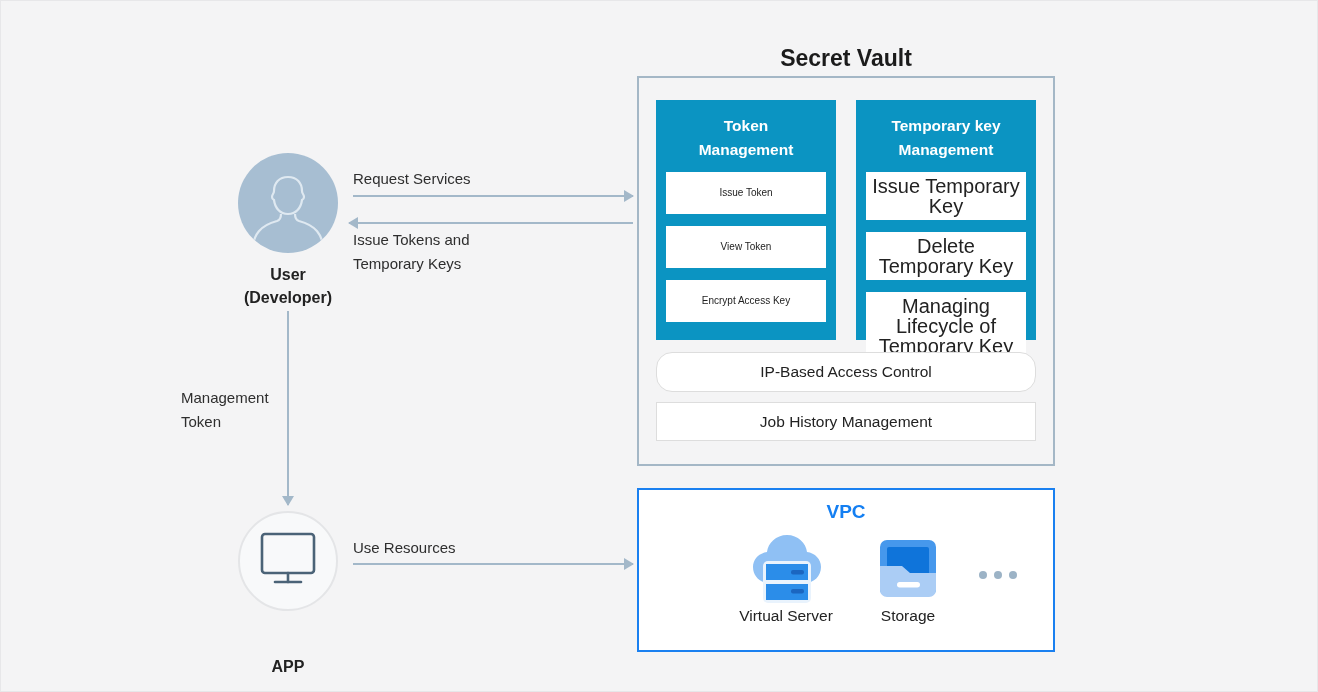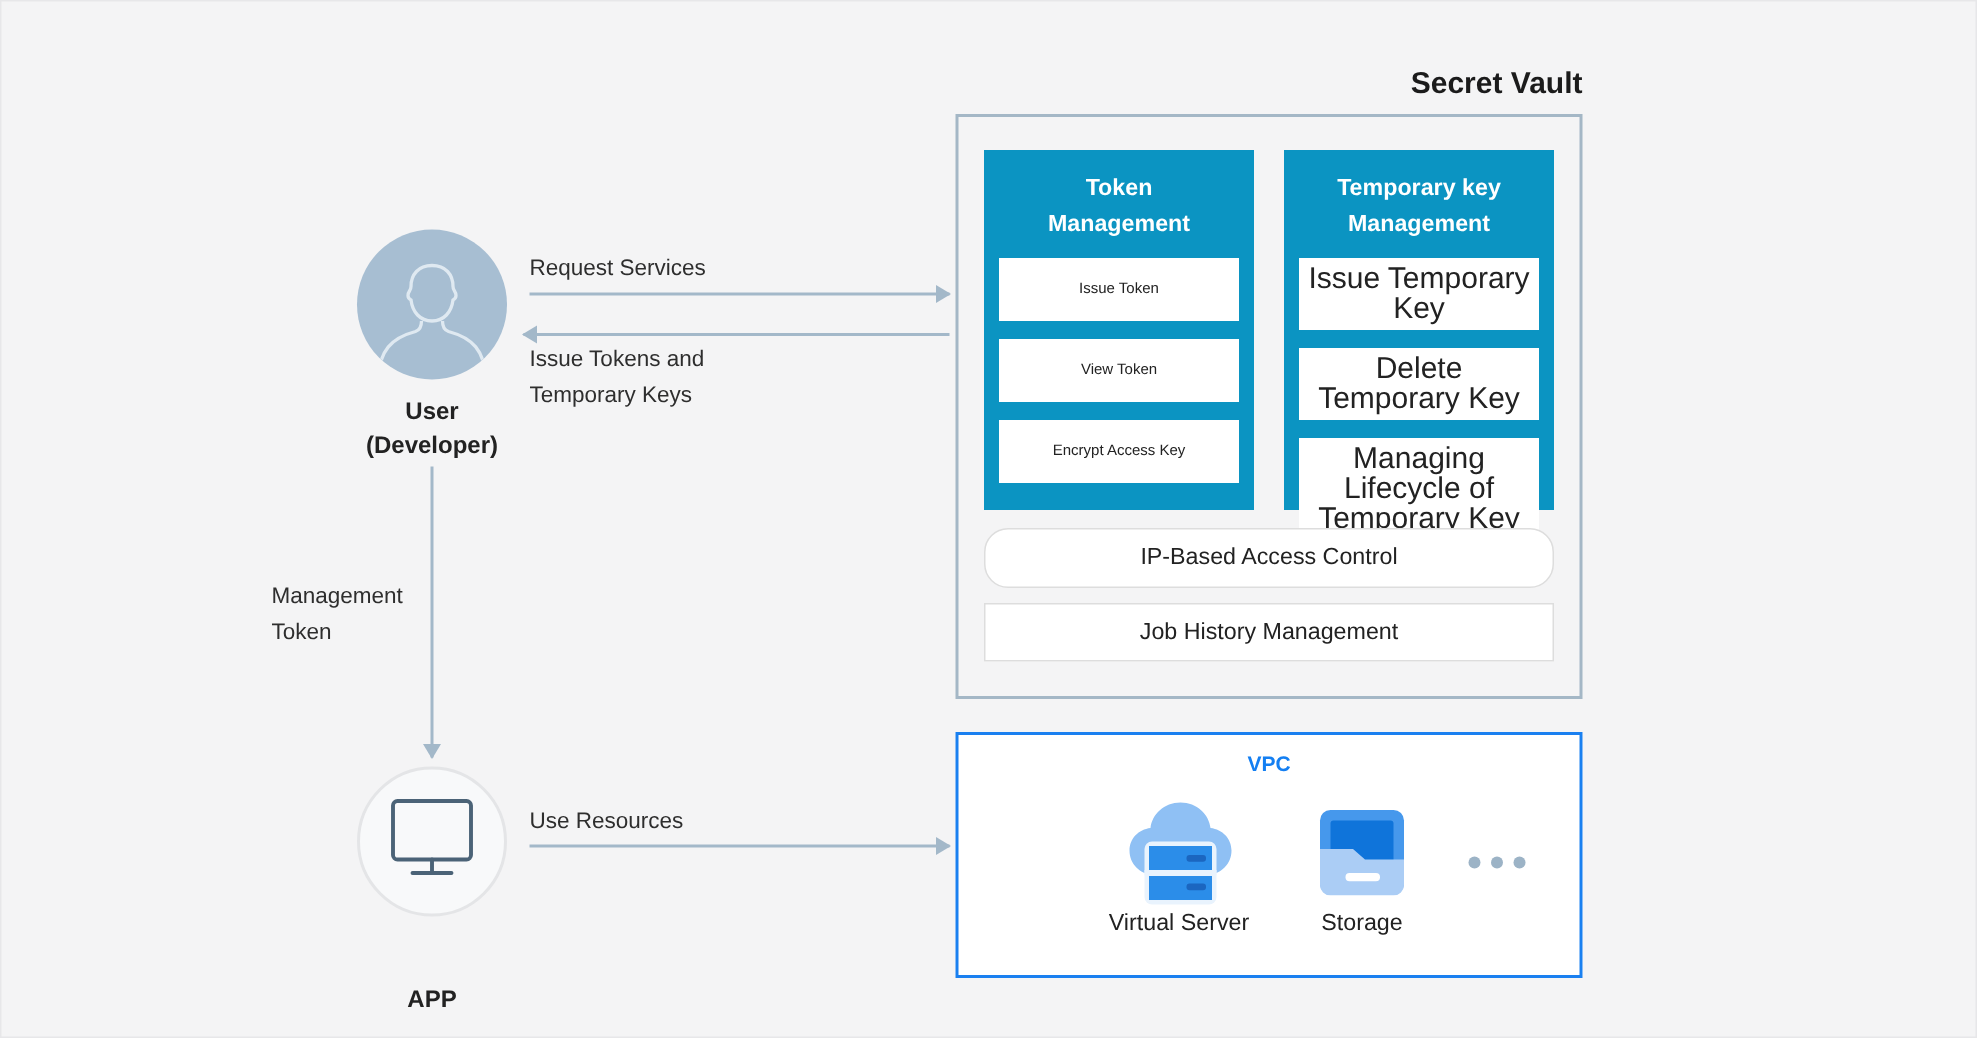--- a/index.html
+++ b/index.html
@@ -56,21 +56,21 @@
     border-left: 6px solid transparent; border-right: 6px solid transparent;
   }
   .arrow-label {
     position: absolute; text-align: left; font-size: 15px;
     color: #2e2e2e; line-height: 24px;
   }
 
   
   .vault-title {
     position: absolute; left: 636px; top: 44px; width: 418px;
-    text-align: right; font-weight: bold; font-size: 20px; color: #1b1b1b;
+    text-align: center; font-weight: bold; font-size: 23px; color: #1b1b1b;
   }
   .vault-box {
     position: absolute; left: 636px; top: 75px;
     width: 418px; height: 390px;
     border: 2px solid #a4b7c6;
   }
   .teal-col {
     position: absolute; top: 99px; width: 180px; height: 240px;
     background: #0b94c2;
   }
@@ -96,21 +96,21 @@
   }
 
   
   .vpc-box {
     position: absolute; left: 636px; top: 487px;
     width: 418px; height: 164px;
     background: #ffffff; border: 2px solid #1a80f0;
   }
   .vpc-title {
     position: absolute; left: 636px; top: 500px; width: 418px;
-    text-align: center; font-weight: bold; font-size: 14px; color: #147ff2;
+    text-align: center; font-weight: bold; font-size: 19px; color: #147ff2;
   }
   .res-icon { position: absolute; }
   .res-label {
     position: absolute; top: 606px; text-align: center;
     font-size: 15.5px; color: #222;
   }
   .ellipsis { position: absolute; left: 978px; top: 570px; display: flex; gap: 7px; }
   .ellipsis span { width: 8px; height: 8px; border-radius: 50%; background: #9cb3c6; }
 </style>
 </head>

